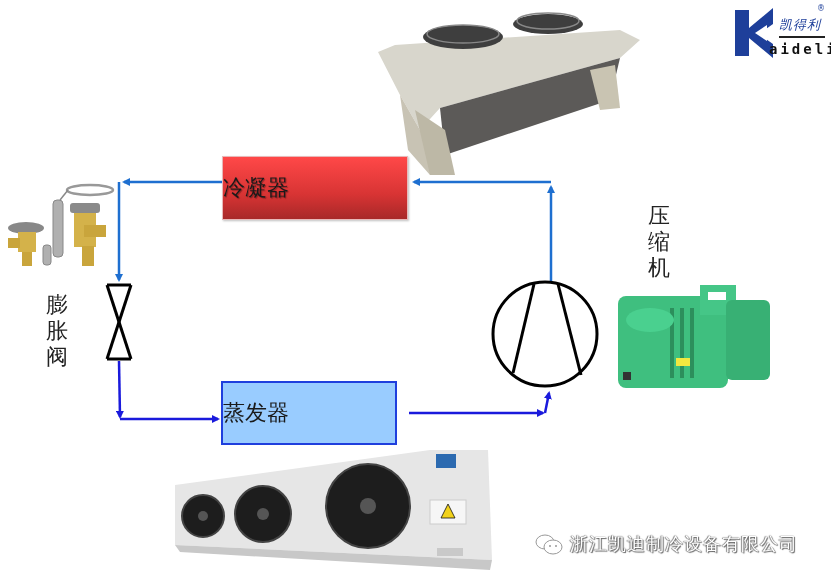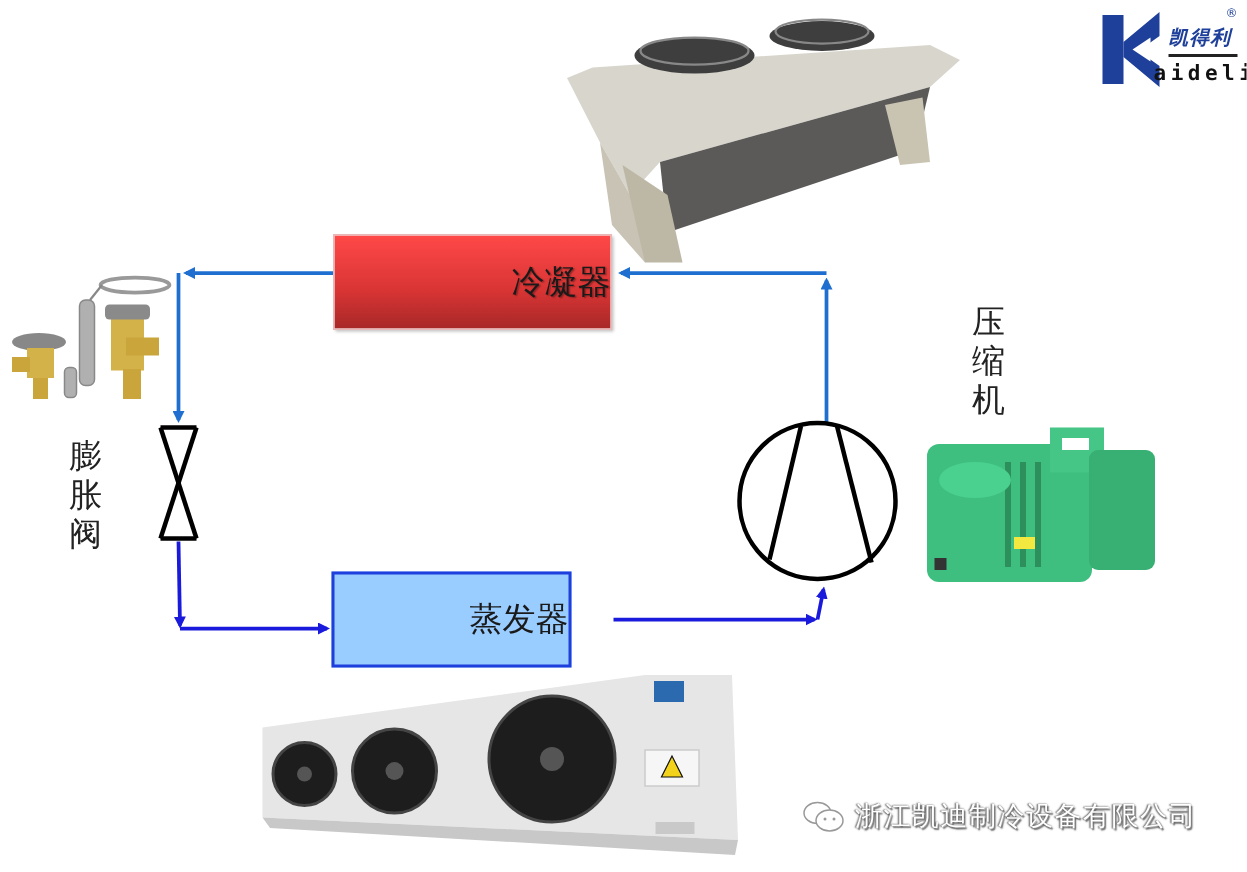--- a/index.html
+++ b/index.html
@@ -1,35 +1,35 @@
 <!DOCTYPE html>
 <html><head>
   <meta charset="utf-8">
   <style>
     html, body { margin: 0; padding: 0; background: #ffffff; }
     body { width: 831px; height: 581px; position: relative; overflow: hidden;
            font-family: "DejaVu Sans", "Liberation Sans", sans-serif; }
     .abs { position: absolute; }
     svg.layer { position: absolute; left: 0; top: 0; }
-    .box { position: absolute; display: flex; align-items: center; justify-content: flex-end;
+    .box { position: absolute; display: flex; align-items: center; justify-content: flex-start;
            font-family: "DejaVu Serif", "Liberation Serif", serif; font-size: 22px; color: #1a1a1a;
            box-sizing: border-box; }
     #condenser-box { left: 222px; top: 156px; width: 186px; height: 64px;
                      background: linear-gradient(#ff4848, #d83434 60%, #a82828);
                      border: 1px solid #e8b8b8; box-shadow: 1px 1px 2px rgba(0,0,0,.25);
                      text-shadow: 1px 1px 1px rgba(0,0,0,.35); }
-    #evaporator-box { left: 221px; top: 381px; width: 160px; height: 64px;
+    #evaporator-box { left: 221px; top: 381px; width: 176px; height: 64px;
                       background: #99ccff; border: 2px solid #1f3fdd; }
     .vlabel { position: absolute; font-size: 22px; line-height: 26px; color: #222;
               font-family: "DejaVu Sans", sans-serif; width: 26px; text-align: center; }
     #expansion-label { left: 44px; top: 292px; }
     #compressor-label { left: 646px; top: 203px; }
     #logo { left: 733px; top: 4px; width: 92px; height: 58px; }
     #logo-cn { position: absolute; left: 46px; top: 12px; font-size: 13px; font-style: italic;
-               color: #1e3f9a; font-weight: bold; letter-spacing: 1px; }
+               color: #1e3f9a; font-weight: normal; letter-spacing: 1px; }
     #logo-en { position: absolute; left: 36px; top: 37px; font-size: 14px; font-weight: bold;
                color: #111; letter-spacing: 3px; font-family: "DejaVu Sans Mono", monospace; }
     #logo-reg { position: absolute; left: 84px; top: 0px; font-size: 8px; color: #1e3f9a; }
     #logo-rule { position: absolute; left: 46px; top: 32px; width: 46px; height: 2px; background: #222; }
     #watermark { left: 534px; top: 532px; display: flex; align-items: flex-end; gap: 6px; }
     #watermark-text { font-size: 18px; color: #ffffff; letter-spacing: 1px;
                       text-shadow: 0 0 1px #555, 1px 1px 1px #666, -1px 0 1px #888; }
   </style>
 </head>
 <body>

